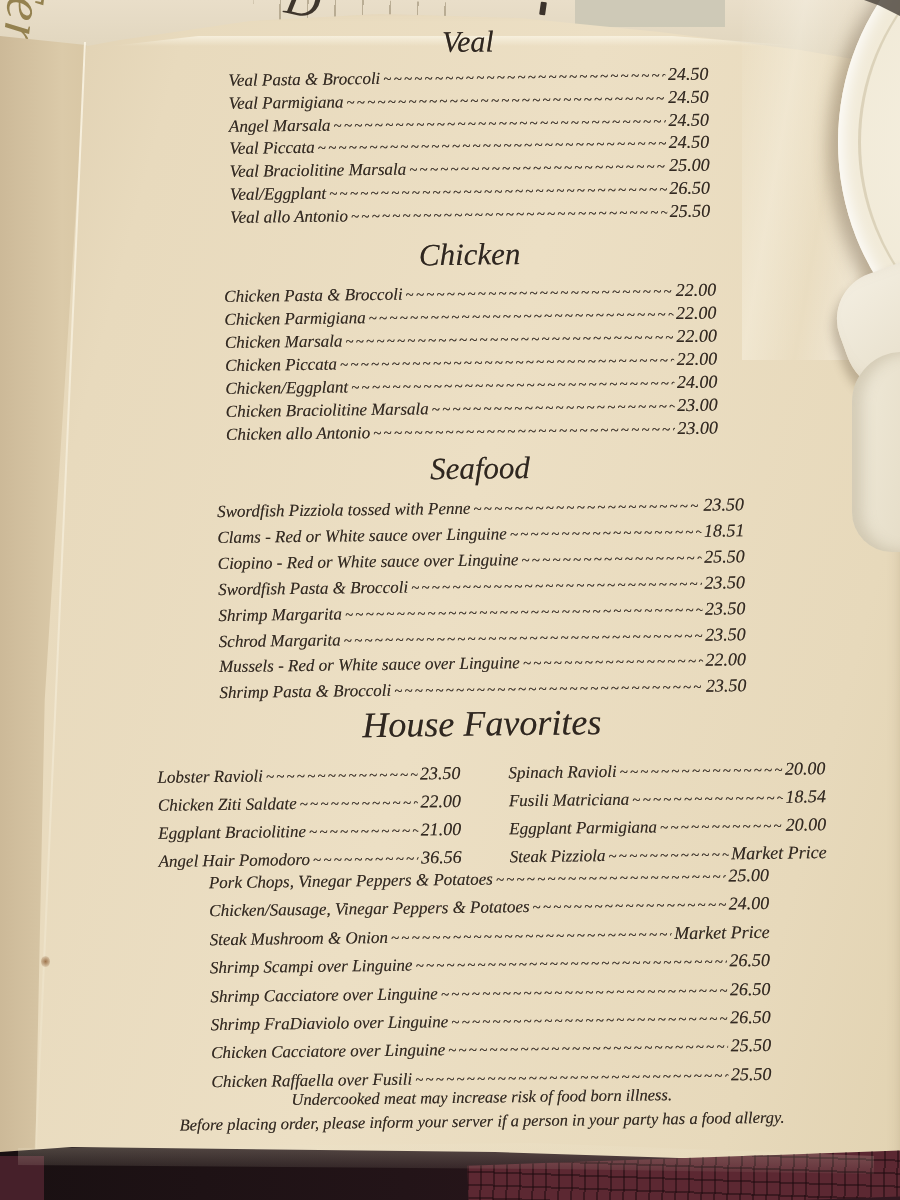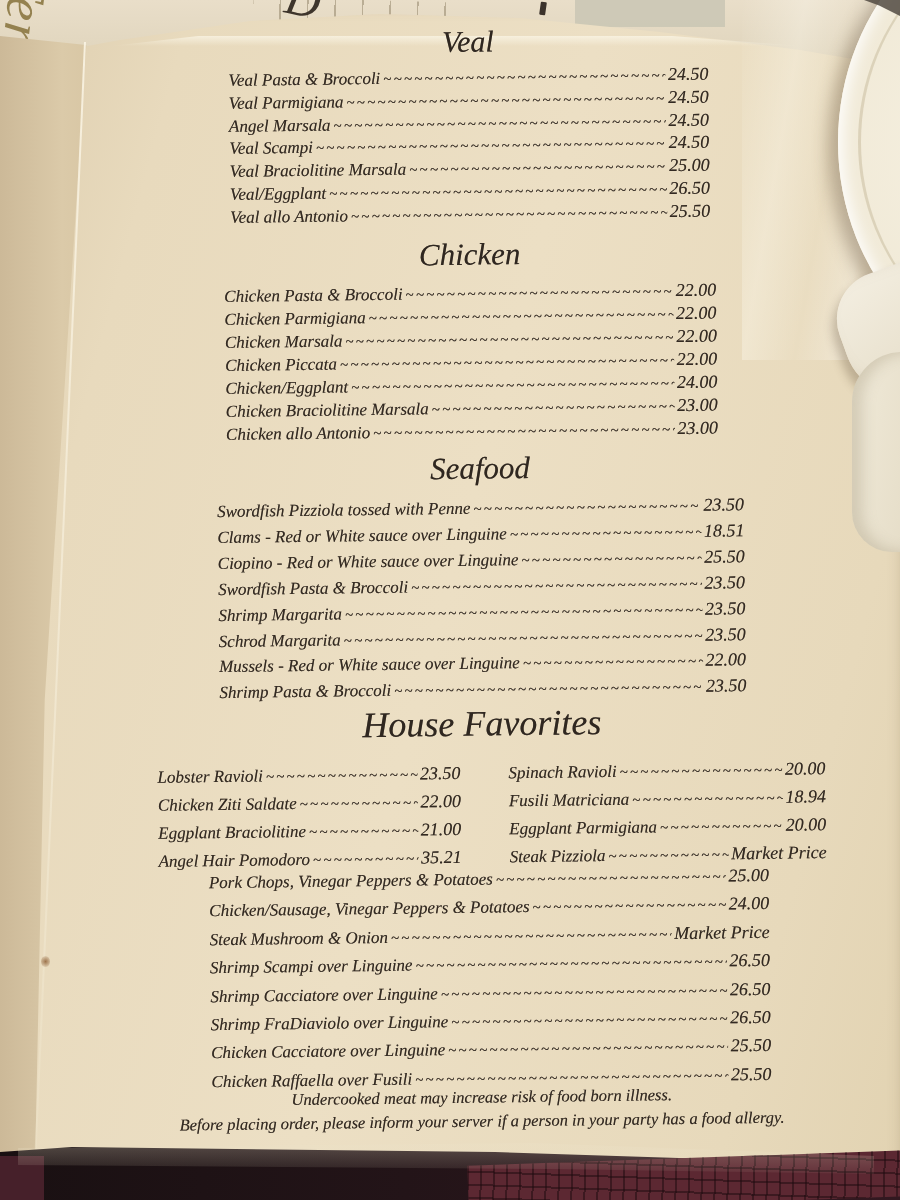--- a/index.html
+++ b/index.html
@@ -137,21 +137,21 @@
             <span class="iname">Veal Parmigiana</span>
             <span class="leader">~~~~~~~~~~~~~~~~~~~~~~~~~~~~~~~~~~~~~~~~~~~~~~~~~~~~~~~~~~~~~~~~~~~~~~</span>
             <span class="price">24.50</span>
           </div>
           <div class="row">
             <span class="iname">Angel Marsala</span>
             <span class="leader">~~~~~~~~~~~~~~~~~~~~~~~~~~~~~~~~~~~~~~~~~~~~~~~~~~~~~~~~~~~~~~~~~~~~~~</span>
             <span class="price">24.50</span>
           </div>
           <div class="row">
-            <span class="iname">Veal Scampi</span>
+            <span class="iname">Veal Piccata</span>
             <span class="leader">~~~~~~~~~~~~~~~~~~~~~~~~~~~~~~~~~~~~~~~~~~~~~~~~~~~~~~~~~~~~~~~~~~~~~~</span>
             <span class="price">24.50</span>
           </div>
           <div class="row">
             <span class="iname">Veal Braciolitine Marsala</span>
             <span class="leader">~~~~~~~~~~~~~~~~~~~~~~~~~~~~~~~~~~~~~~~~~~~~~~~~~~~~~~~~~~~~~~~~~~~~~~</span>
             <span class="price">25.00</span>
           </div>
           <div class="row">
             <span class="iname">Veal/Eggplant</span>
@@ -270,33 +270,33 @@
             <span class="price">22.00</span>
           </div>
           <div class="row">
             <span class="iname">Eggplant Braciolitine</span>
             <span class="leader">~~~~~~~~~~~~~~~~~~~~~~~~~~~~~~~~~~~~~~~~~~~~~~~~~~~~~~~~~~~~~~~~~~~~~~</span>
             <span class="price">21.00</span>
           </div>
           <div class="row">
             <span class="iname">Angel Hair Pomodoro</span>
             <span class="leader">~~~~~~~~~~~~~~~~~~~~~~~~~~~~~~~~~~~~~~~~~~~~~~~~~~~~~~~~~~~~~~~~~~~~~~</span>
-            <span class="price">35.21</span>
+            <span class="price">36.56</span>
           </div>
         </div>
       <div class="rows col-right">
           <div class="row">
             <span class="iname">Spinach Ravioli</span>
             <span class="leader">~~~~~~~~~~~~~~~~~~~~~~~~~~~~~~~~~~~~~~~~~~~~~~~~~~~~~~~~~~~~~~~~~~~~~~</span>
             <span class="price">20.00</span>
           </div>
           <div class="row">
             <span class="iname">Fusili Matriciana</span>
             <span class="leader">~~~~~~~~~~~~~~~~~~~~~~~~~~~~~~~~~~~~~~~~~~~~~~~~~~~~~~~~~~~~~~~~~~~~~~</span>
-            <span class="price">18.94</span>
+            <span class="price">18.54</span>
           </div>
           <div class="row">
             <span class="iname">Eggplant Parmigiana</span>
             <span class="leader">~~~~~~~~~~~~~~~~~~~~~~~~~~~~~~~~~~~~~~~~~~~~~~~~~~~~~~~~~~~~~~~~~~~~~~</span>
             <span class="price">20.00</span>
           </div>
           <div class="row">
             <span class="iname">Steak Pizziola</span>
             <span class="leader">~~~~~~~~~~~~~~~~~~~~~~~~~~~~~~~~~~~~~~~~~~~~~~~~~~~~~~~~~~~~~~~~~~~~~~</span>
             <span class="price">Market Price</span>

